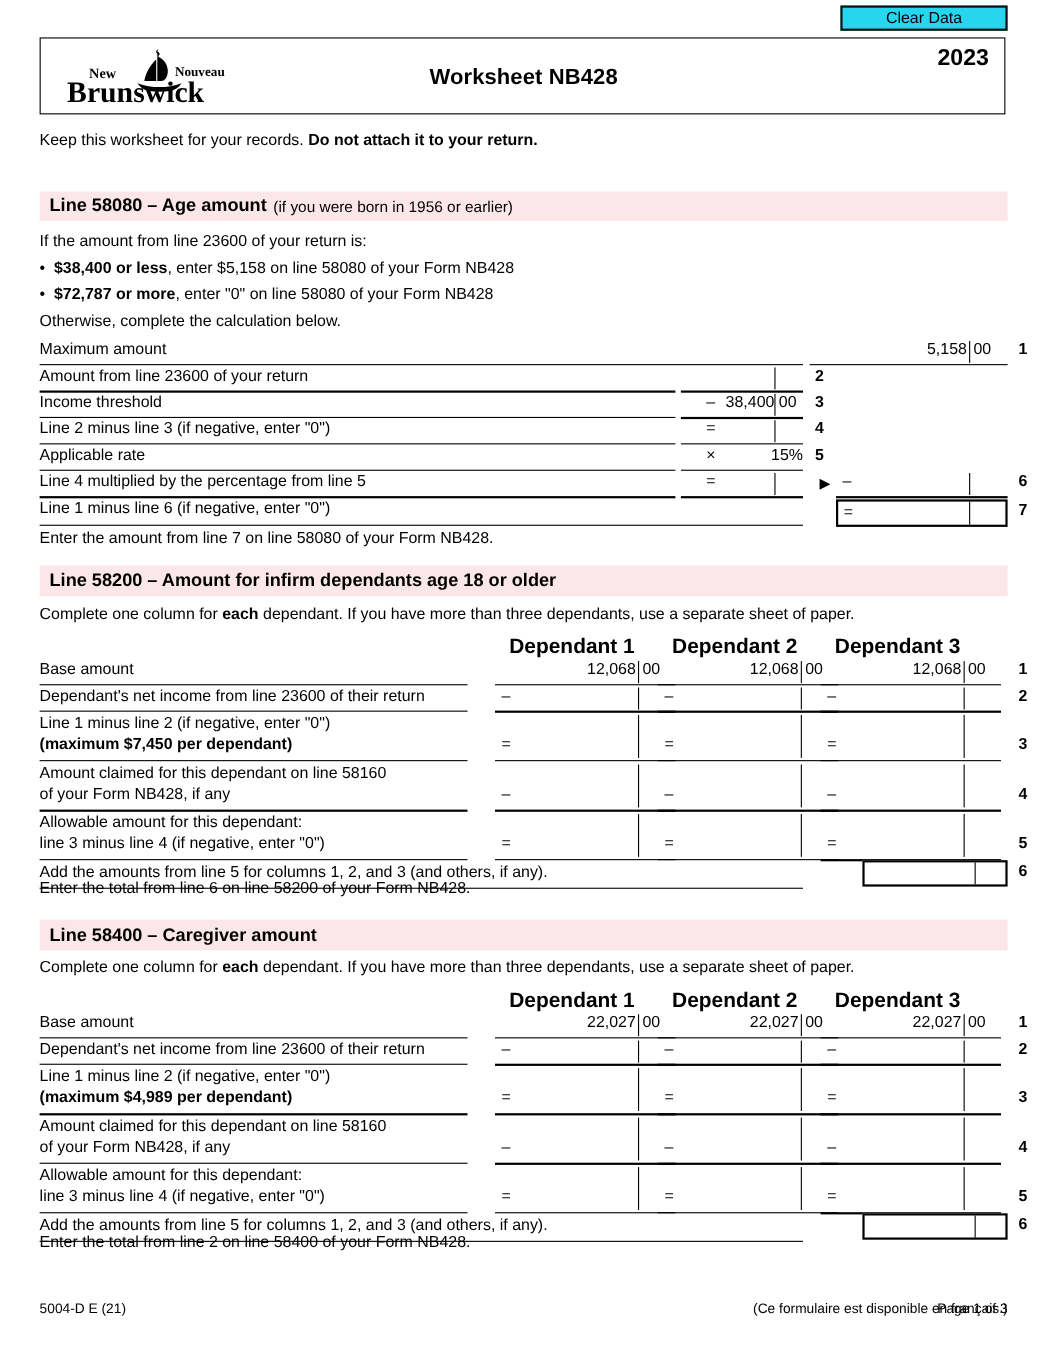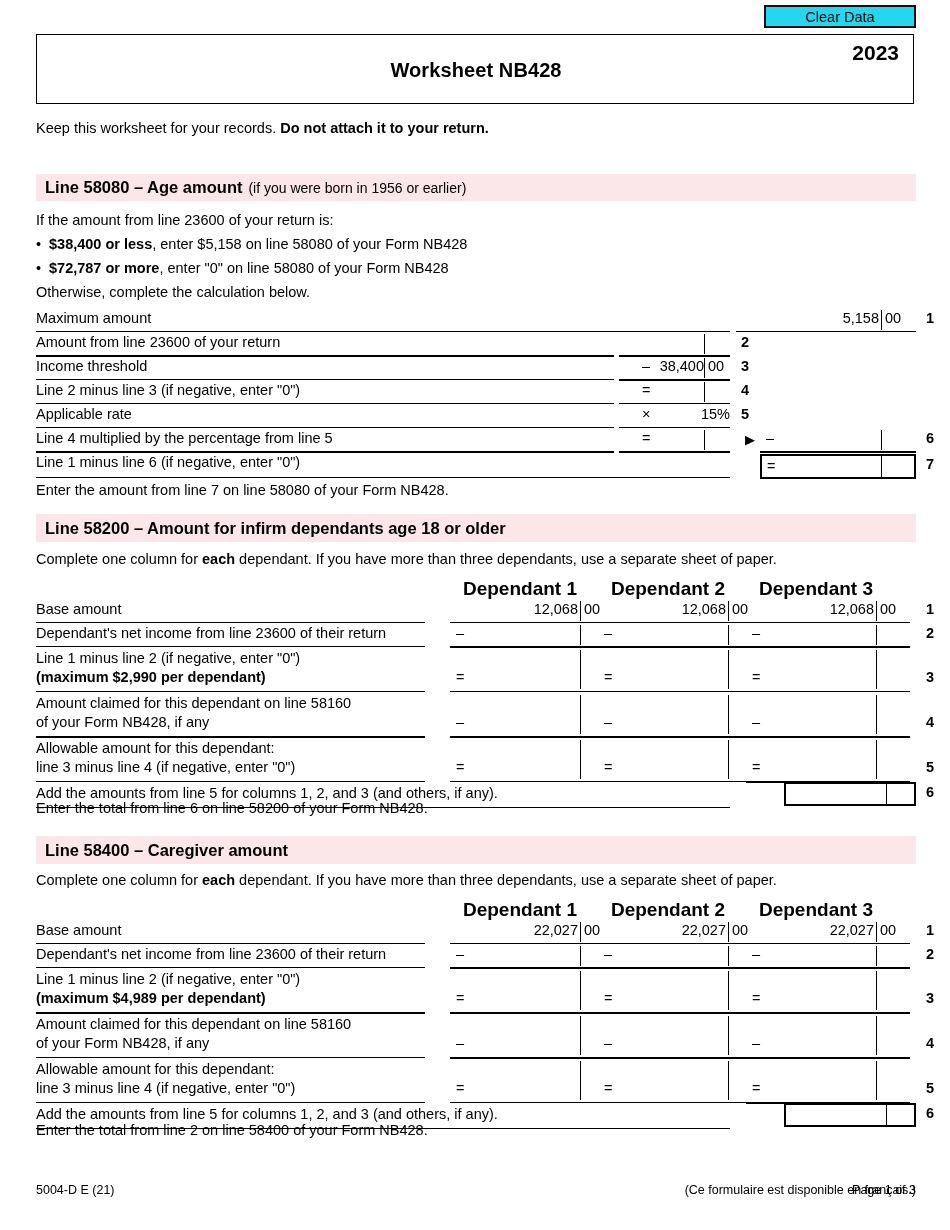--- a/index.html
+++ b/index.html
@@ -103,20 +103,34 @@
   .footer .fr { position:absolute; right:0; }
 </style>
 </head>
 <body>
 
 <div class="cleardata-row">
   <button class="clear-btn">Clear Data</button>
 </div>
 
 <div class="header-box">
+  <div class="logo-wrap">
+    <svg viewBox="0 0 168 54" width="168" height="54" aria-hidden="true">
+
+      <g fill="#000">
+        <path d="M84 4 c1.3 0 2.1 1 2.1 2 0 .7-.4 1.3-1 1.7 l0 1.2 c4.5 1.8 7.6 6.0 8.3 10.9 .5 3.5-.2 6.6-1.7 8.6 -1.1 1.5-2.6 2.3-4.2 2.3 l-3.5 0 0-24.9 c-.6-.4-1-1-1-1.8 0-1 .8-2 2-2z"></path>
+        <path d="M83.0 11.2 l0 19.5 -10.8 0 c1.2-7.1 5.1-14.3 10.8-19.5z"></path>
+        <path d="M66 32.6 c6.5 2.4 13.2 3.6 20 3.6 6.8 0 13.5-1.2 20-3.6 -2.4 4.0-6.3 6.4-10.8 7.2 -3.0 .5-6.1 .7-9.2 .7 -3.1 0-6.2-.2-9.2-.7 -4.5-.8-8.4-3.2-10.8-7.2z"></path>
+      </g>
+
+      <text x="22" y="28" font-family="Liberation Serif, serif" font-size="13" font-weight="bold" fill="#000">New</text>
+      <text x="100" y="26" font-family="Liberation Serif, serif" font-size="12" font-weight="bold" fill="#000">Nouveau</text>
+      <text x="2" y="50" font-family="Liberation Serif, serif" font-size="27" font-weight="bold" fill="#000">Brunswick</text>
+    </svg>
+  </div>
   <div class="hdr-title">Worksheet NB428</div>
   <div class="hdr-year">2023</div>
 </div>
 
 <div class="intro">
   <p><span>Keep this worksheet for your records. </span><span class="b">Do not attach it to your return.</span></p>
 </div>
 
 <div class="band" style="top:174px;">
   <span class="bt">Line 58080 – Age amount</span>
@@ -252,21 +266,21 @@
     <div class="vdiv" style="left:692px; top:26px; height:20px;"></div>
     <div class="ul2" style="left:562px; top:47px; width:164px;"></div>
     <div class="op" style="left:716px; top:26px;">–</div>
     <div class="vdiv" style="left:840px; top:26px; height:20px;"></div>
     <div class="ul2" style="left:710px; top:47px; width:164px;"></div>
     <div class="lineno" style="left:890px; top:26px;">2</div>
   </div>
 
   <div>
     <div class="lbl" style="top:51px;">Line 1 minus line 2 (if negative, enter "0")</div>
-    <div class="lbl b" style="top:70px;">(maximum $2,990 per dependant)</div>
+    <div class="lbl b" style="top:70px;">(maximum $7,450 per dependant)</div>
     <div class="ul" style="left:0; top:92px; width:389px;"></div>
     <div class="op" style="left:420px; top:70px;">=</div>
     <div class="vdiv" style="left:544px; top:51px; height:39px;"></div>
     <div class="ul" style="left:414px; top:92px; width:164px;"></div>
     <div class="op" style="left:568px; top:70px;">=</div>
     <div class="vdiv" style="left:692px; top:51px; height:39px;"></div>
     <div class="ul" style="left:562px; top:92px; width:164px;"></div>
     <div class="op" style="left:716px; top:70px;">=</div>
     <div class="vdiv" style="left:840px; top:51px; height:39px;"></div>
     <div class="ul" style="left:710px; top:92px; width:164px;"></div>

